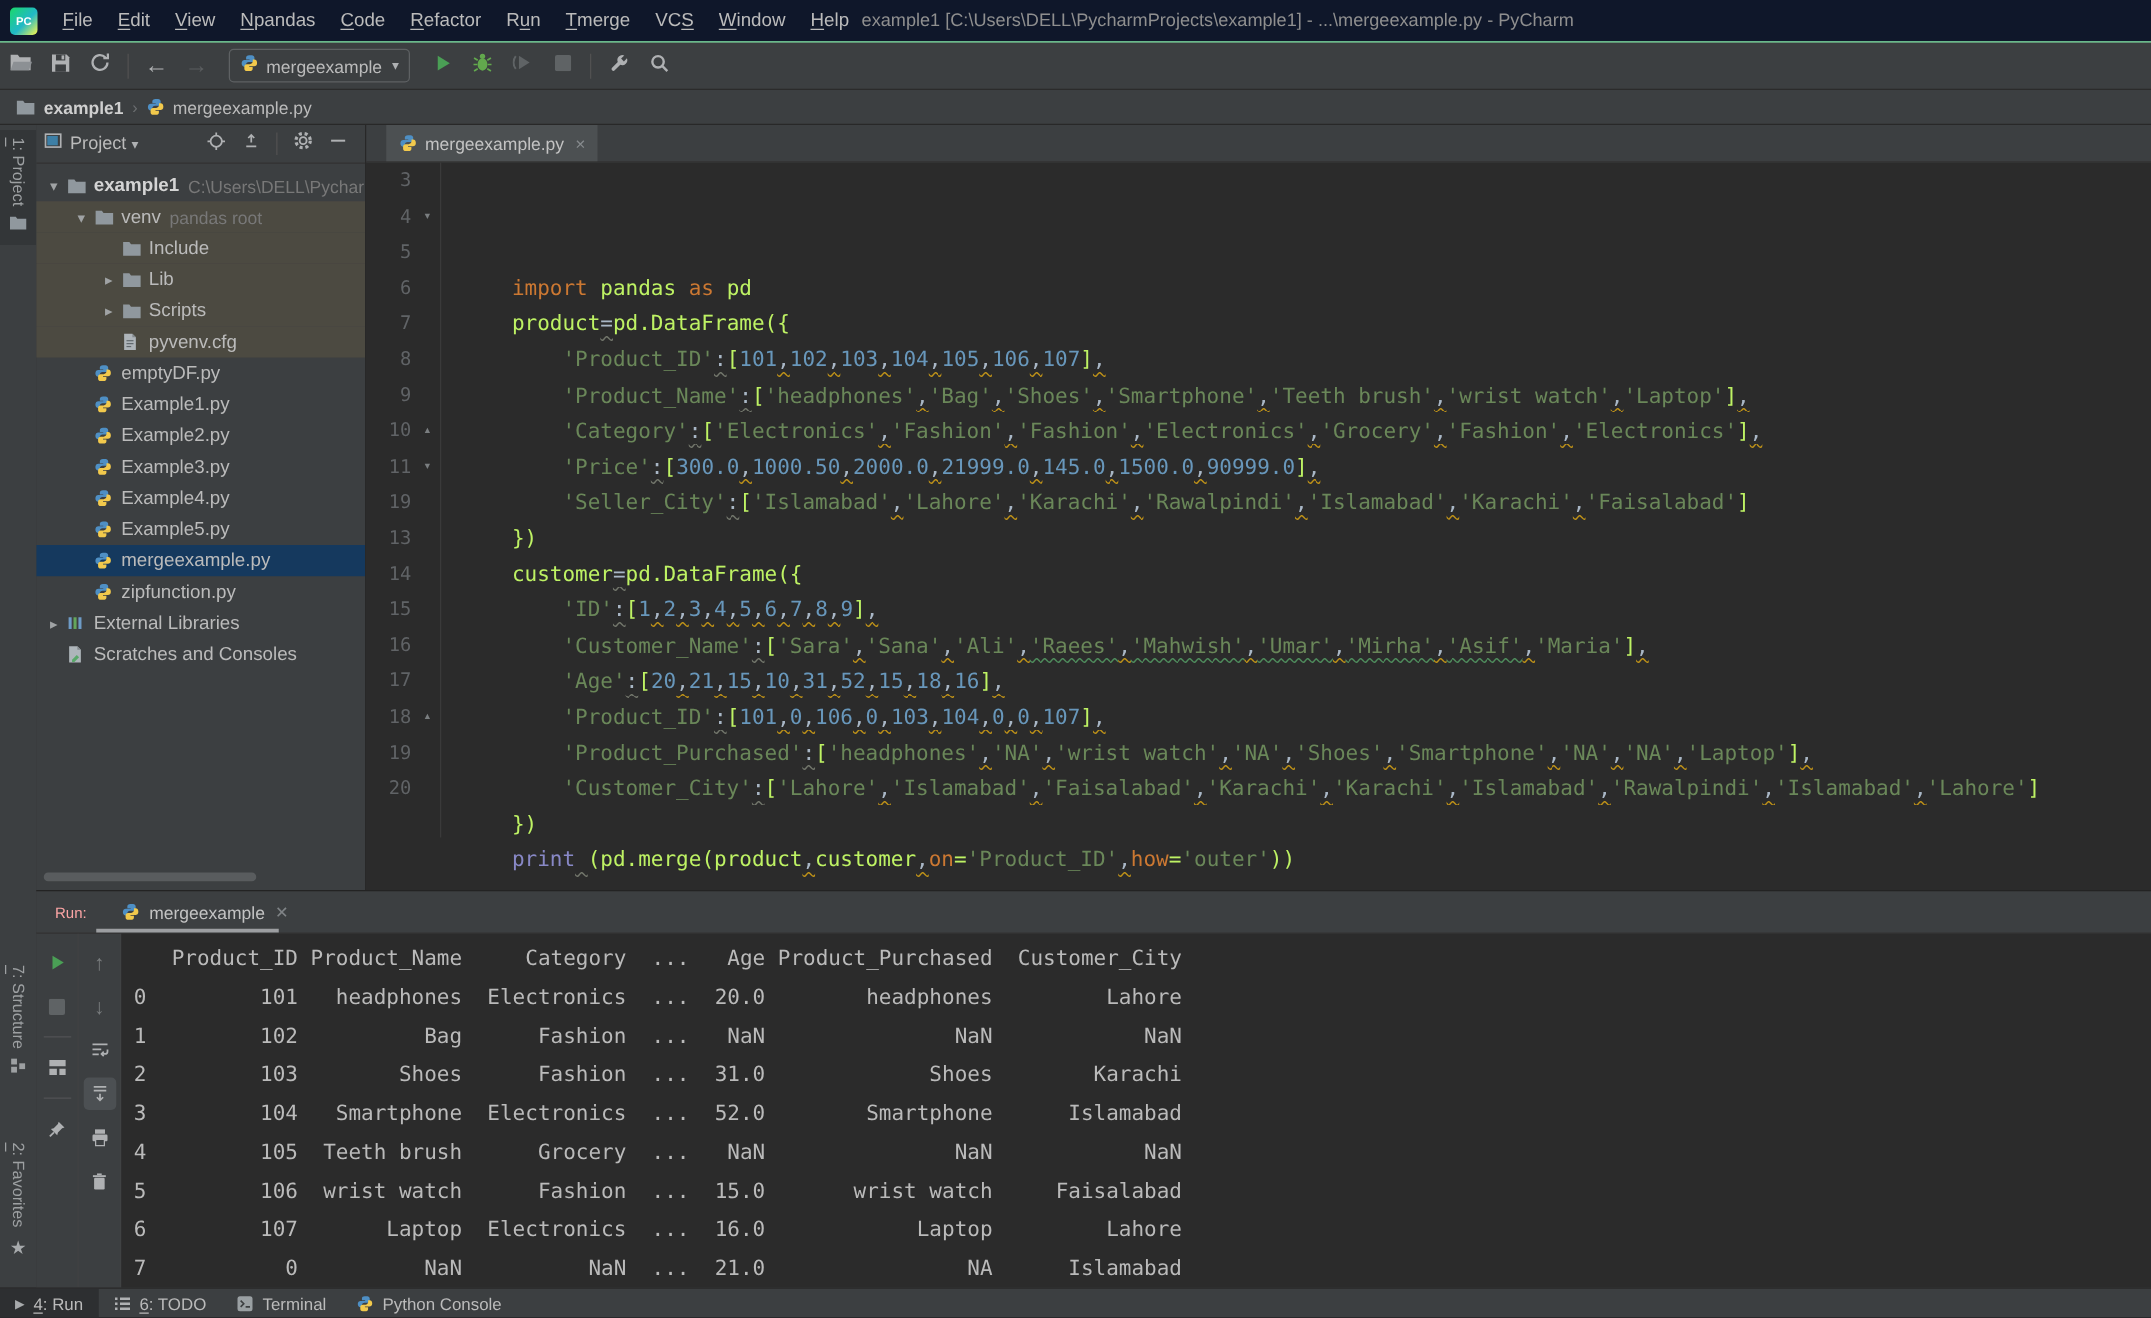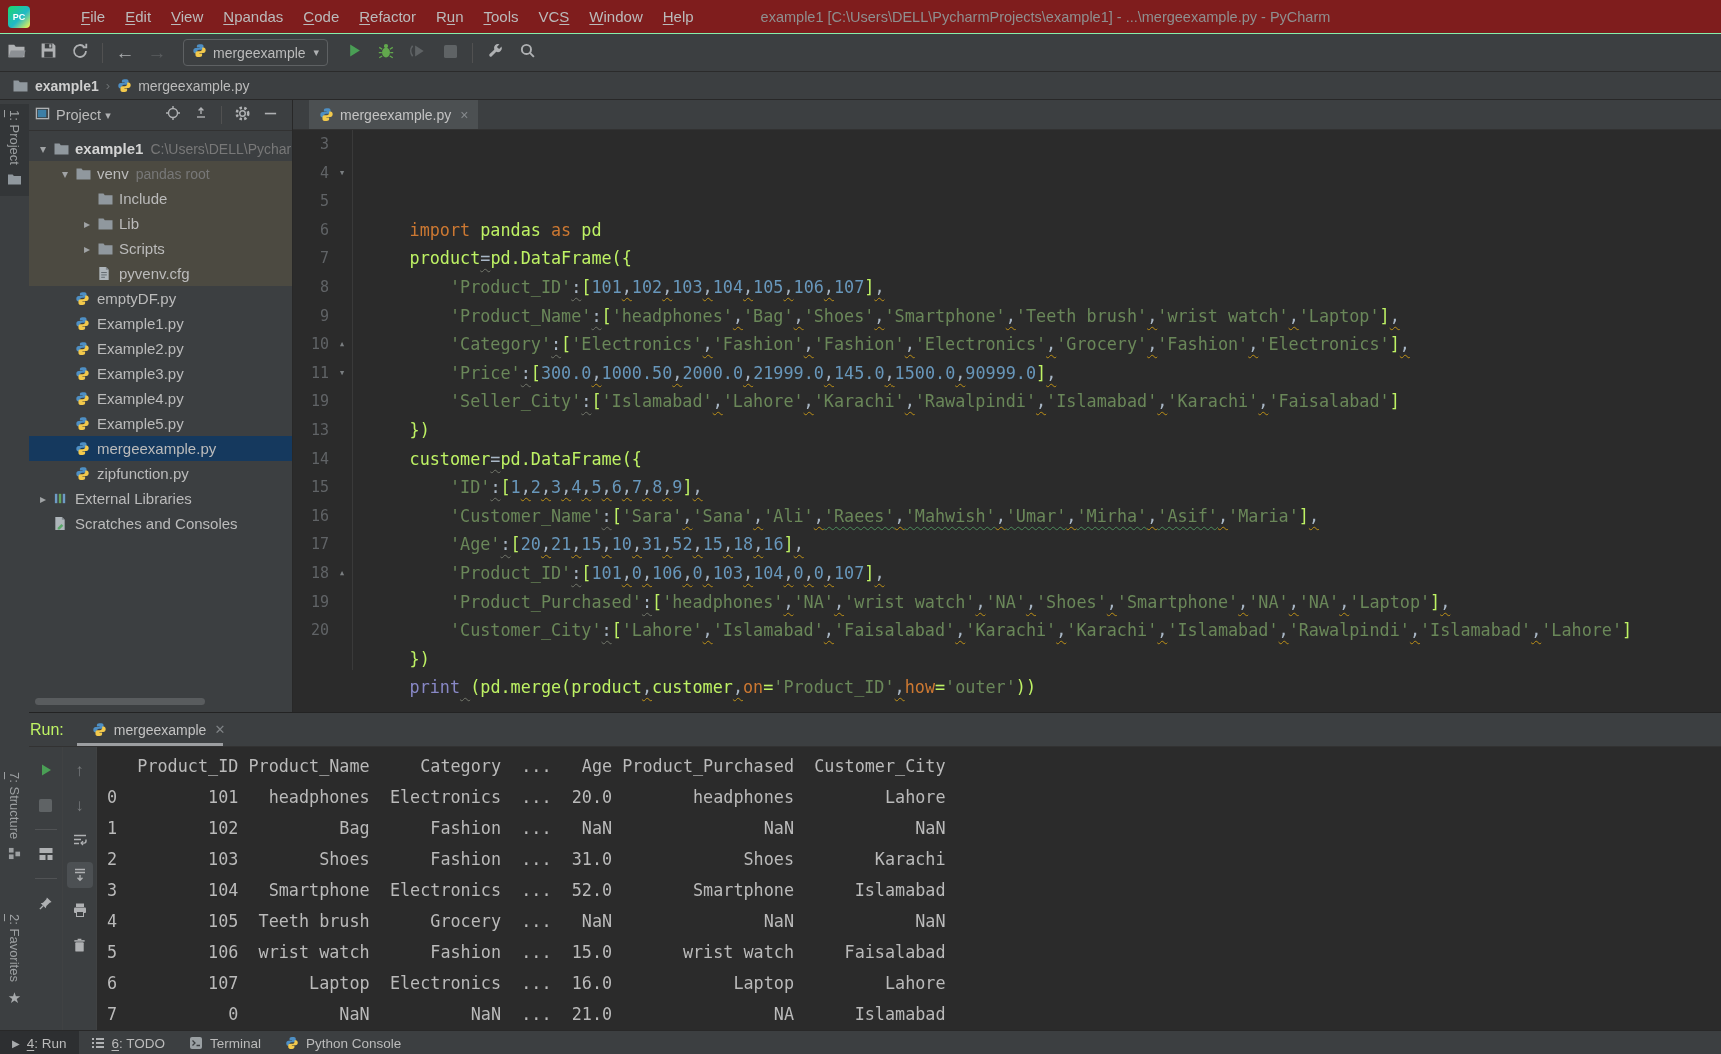--- a/index.html
+++ b/index.html
@@ -1,27 +1,27 @@
 <!DOCTYPE html>
 <html><head>
 <meta charset="utf-8">
 <style>
   html,body{margin:0;padding:0;background:#1e1f22;}
   .app{position:relative;width:1721px;height:1054px;background:#2B2B2B;overflow:hidden;
        font-family:"Liberation Sans",sans-serif;color:#BBBBBB;}
   
-  .menubar{position:absolute;left:0;top:0;width:100%;height:33px;background:#7f1d1d;
-           border-bottom:3px solid #86efac;display:flex;align-items:center;gap:31px;}
+  .menubar{position:absolute;left:0;top:0;width:100%;height:33px;background:#0f172a;
+           border-bottom:3px solid #86efac;display:flex;align-items:center;}
   .logo{width:22px;height:22px;border-radius:4px;margin:0 10px 0 8px;
         background:linear-gradient(135deg,#1bd96a 0%,#21b8c7 55%,#fcf84a 100%);
         display:flex;align-items:center;justify-content:center;
         font-size:9px;font-weight:bold;color:#fff;letter-spacing:0;}
   .menu-item{padding:0 10px;font-size:15px;color:#BBBBBB;line-height:33px;cursor:default;}
   .u{text-decoration:underline;text-underline-offset:2px;}
-  .win-title{margin-left:26px;font-size:14.5px;color:#8F8F8F;white-space:nowrap;}
+  .win-title{font-size:14.5px;color:#8F8F8F;white-space:nowrap;}
   
   .toolbar{position:absolute;left:0;top:34px;width:100%;height:37px;background:#3C3F41;
            border-bottom:1px solid #2B2B2B;display:flex;align-items:center;}
   .tbtn{width:28px;height:26px;display:flex;align-items:center;justify-content:center;margin:0 2px;}
   .tsep{width:1px;height:20px;background:#515151;margin:0 6px;}
   .arrow-glyph{font-size:19px;line-height:1;}
   .enabled{color:#AFB1B3;} .disabled{color:#5B5E60;}
   .run-config{height:25px;border:1px solid #5E6163;border-radius:4px;display:flex;align-items:center;
               padding:0 8px;margin:0 10px;background:#3C3F41;}
   .run-config .label{font-size:14px;color:#BBBBBB;margin:0 8px 0 6px;}
@@ -68,21 +68,21 @@
   .tk-k{color:#CC7832;} .tk-p{color:#bef264;} .tk-s{color:#6A8759;} .tk-n{color:#6897BB;} .tk-b{color:#8888C6;}
   .tk-c{color:#A9B7C6;text-decoration:underline wavy #BE9117;text-decoration-thickness:1px;
         text-underline-offset:4px;text-decoration-skip-ink:none;}
   .tk-w{color:#A9B7C6;text-decoration:underline wavy #72766B;text-decoration-thickness:1px;
         text-underline-offset:4px;text-decoration-skip-ink:none;}
   .tk-st{color:#6A8759;text-decoration:underline wavy #4E8C5C;text-decoration-thickness:1px;
          text-underline-offset:4px;text-decoration-skip-ink:none;}
   
   .runpanel{position:absolute;left:29px;top:712px;width:1692px;height:318px;background:#3C3F41;border-top:1px solid #232323;}
   .run-tabbar{position:relative;height:33px;border-bottom:1px solid #323232;display:flex;align-items:center;}
-  .run-label{font-size:16px;color:#bef264;margin-left:1px;}
+  .run-label{font-size:12px;color:#fca5a5;margin-left:15px;}
   .run-tab{display:flex;align-items:center;margin-left:22px;position:relative;height:33px;padding:0 6px;}
   .run-tab .label{font-size:14px;color:#C3C3C3;margin:0 8px 0 7px;}
   .run-tab .close{color:#7F8386;font-size:13px;}
   .run-underline{position:absolute;left:48px;bottom:0;width:146px;height:3px;background:#9C9EA1;}
   .run-body{position:absolute;left:0;top:34px;right:0;bottom:0;display:flex;}
   .rcol{width:33px;flex:none;display:flex;flex-direction:column;align-items:center;padding-top:10px;
         border-right:1px solid #404243;gap:9px;}
   .ricon{width:26px;height:26px;display:flex;align-items:center;justify-content:center;border-radius:4px;}
   .ricon.active{background:#4C5053;}
   .rsep{width:22px;height:1px;background:#515355;margin:2px 0;}
@@ -105,21 +105,21 @@
   <div class="menubar">
     <div class="logo">PC</div>
     <div id="menu-items" style="display:flex">
         <div class="menu-item"><span></span><span class="u">F</span><span>ile</span></div>
         <div class="menu-item"><span></span><span class="u">E</span><span>dit</span></div>
         <div class="menu-item"><span></span><span class="u">V</span><span>iew</span></div>
         <div class="menu-item"><span></span><span class="u">N</span><span>pandas</span></div>
         <div class="menu-item"><span></span><span class="u">C</span><span>ode</span></div>
         <div class="menu-item"><span></span><span class="u">R</span><span>efactor</span></div>
         <div class="menu-item"><span>R</span><span class="u">u</span><span>n</span></div>
-        <div class="menu-item"><span></span><span class="u">T</span><span>ools</span></div>
+        <div class="menu-item"><span></span><span class="u">T</span><span>merge</span></div>
         <div class="menu-item"><span>VC</span><span class="u">S</span><span></span></div>
         <div class="menu-item"><span></span><span class="u">W</span><span>indow</span></div>
         <div class="menu-item"><span></span><span class="u">H</span><span>elp</span></div>
       </div>
     <div class="win-title">example1 [C:\Users\DELL\PycharmProjects\example1] - ...\mergeexample.py - PyCharm</div>
   </div>
 
   <div class="toolbar">
     <div class="tbtn">
       <span><svg width="19" height="16" viewBox="0 0 16 14">

